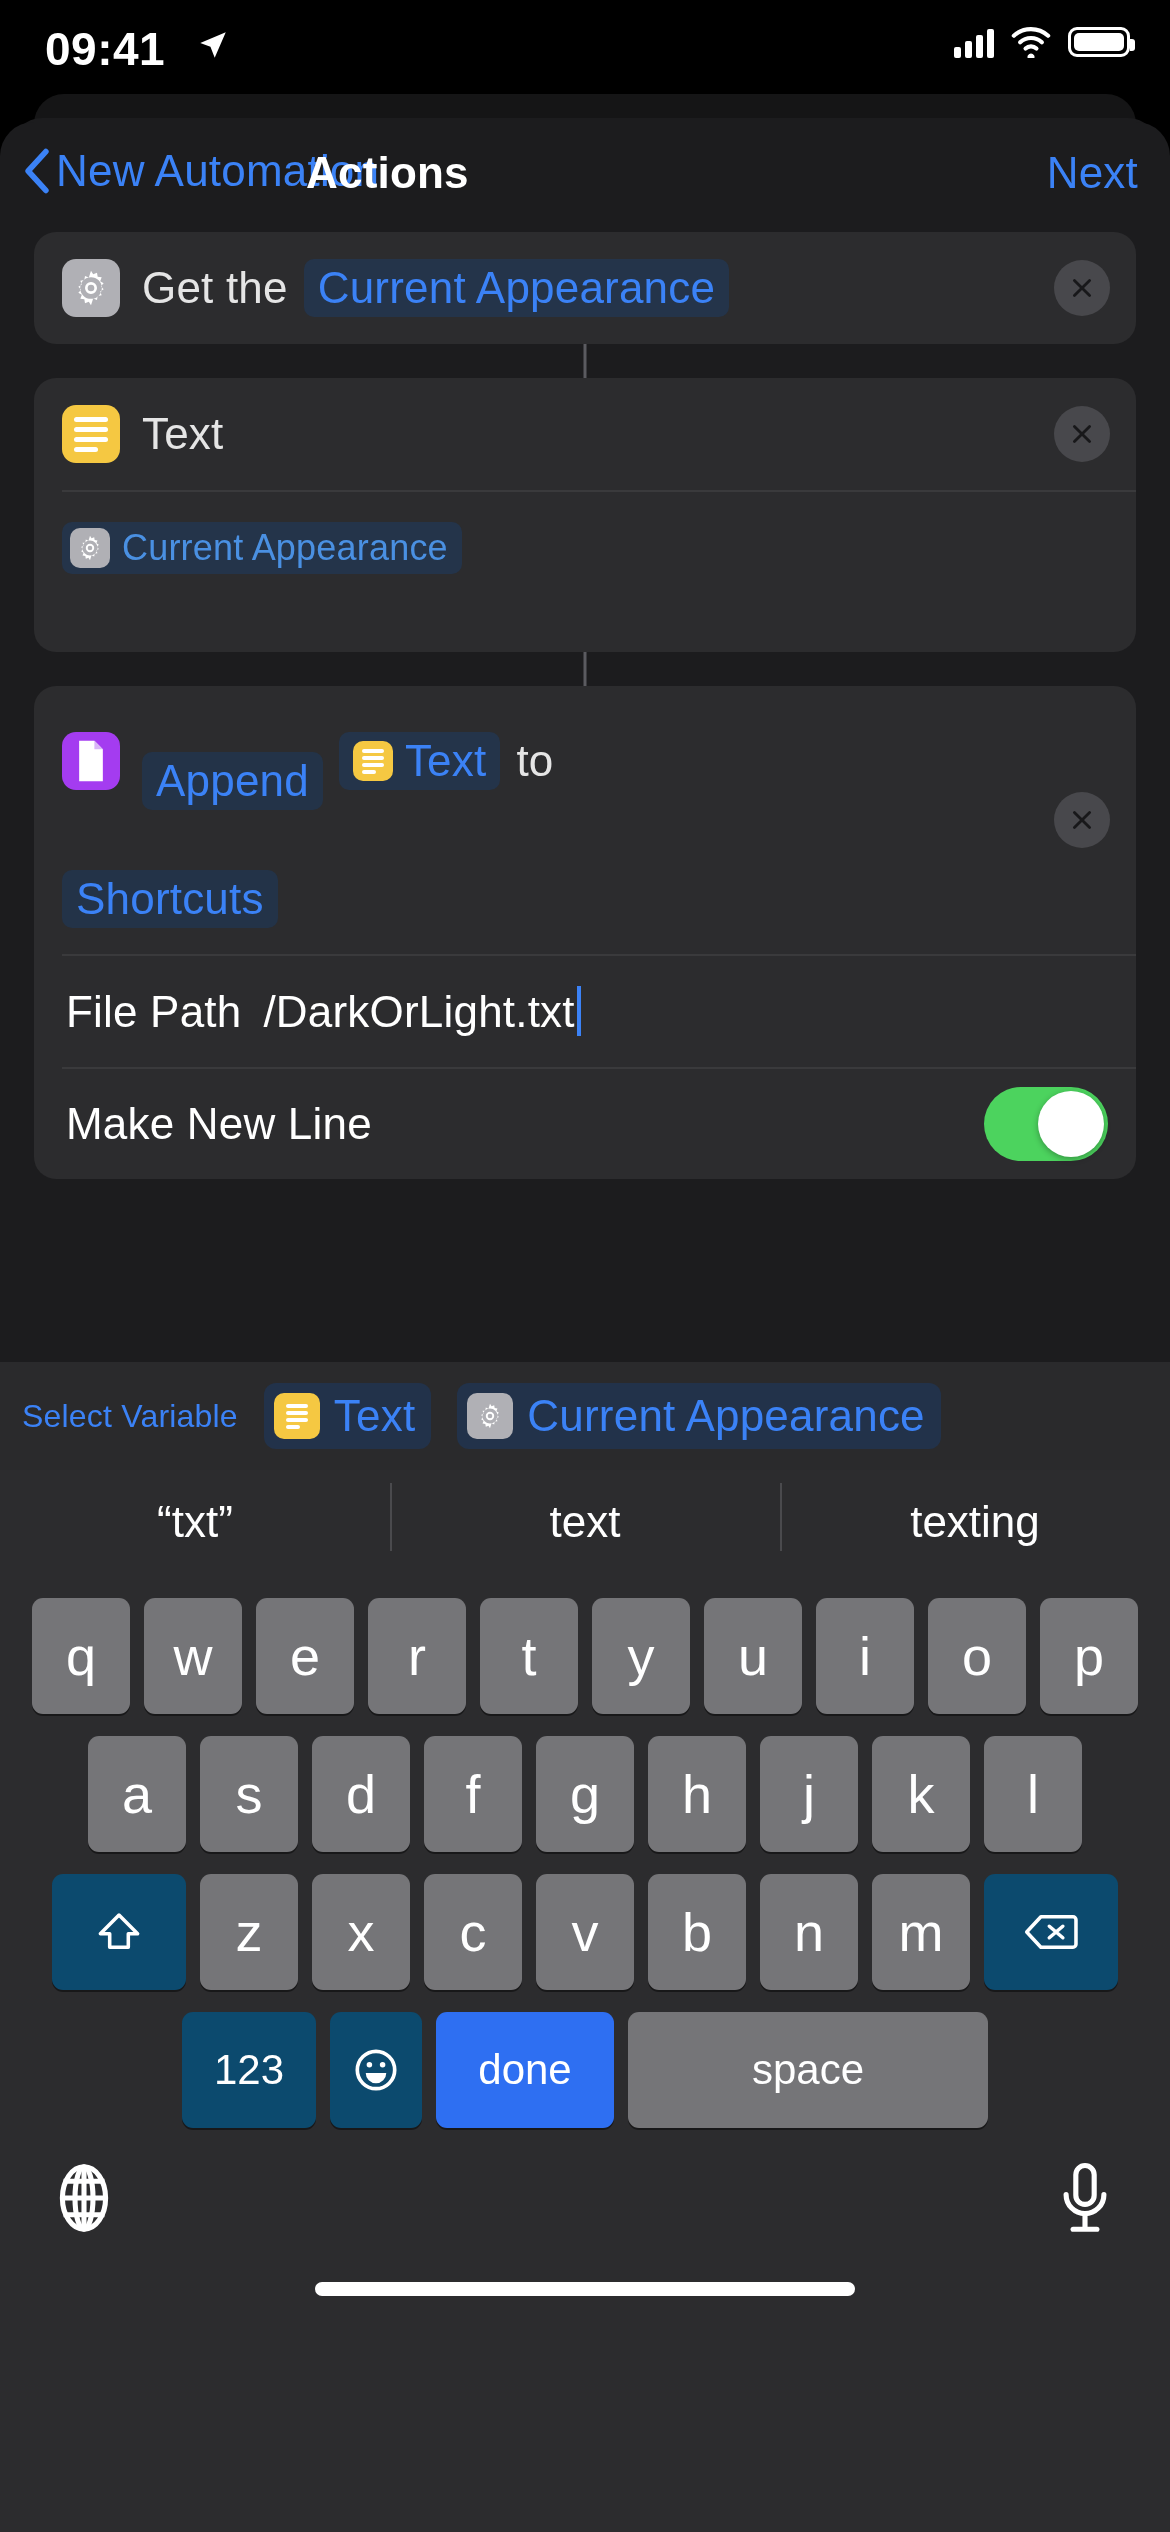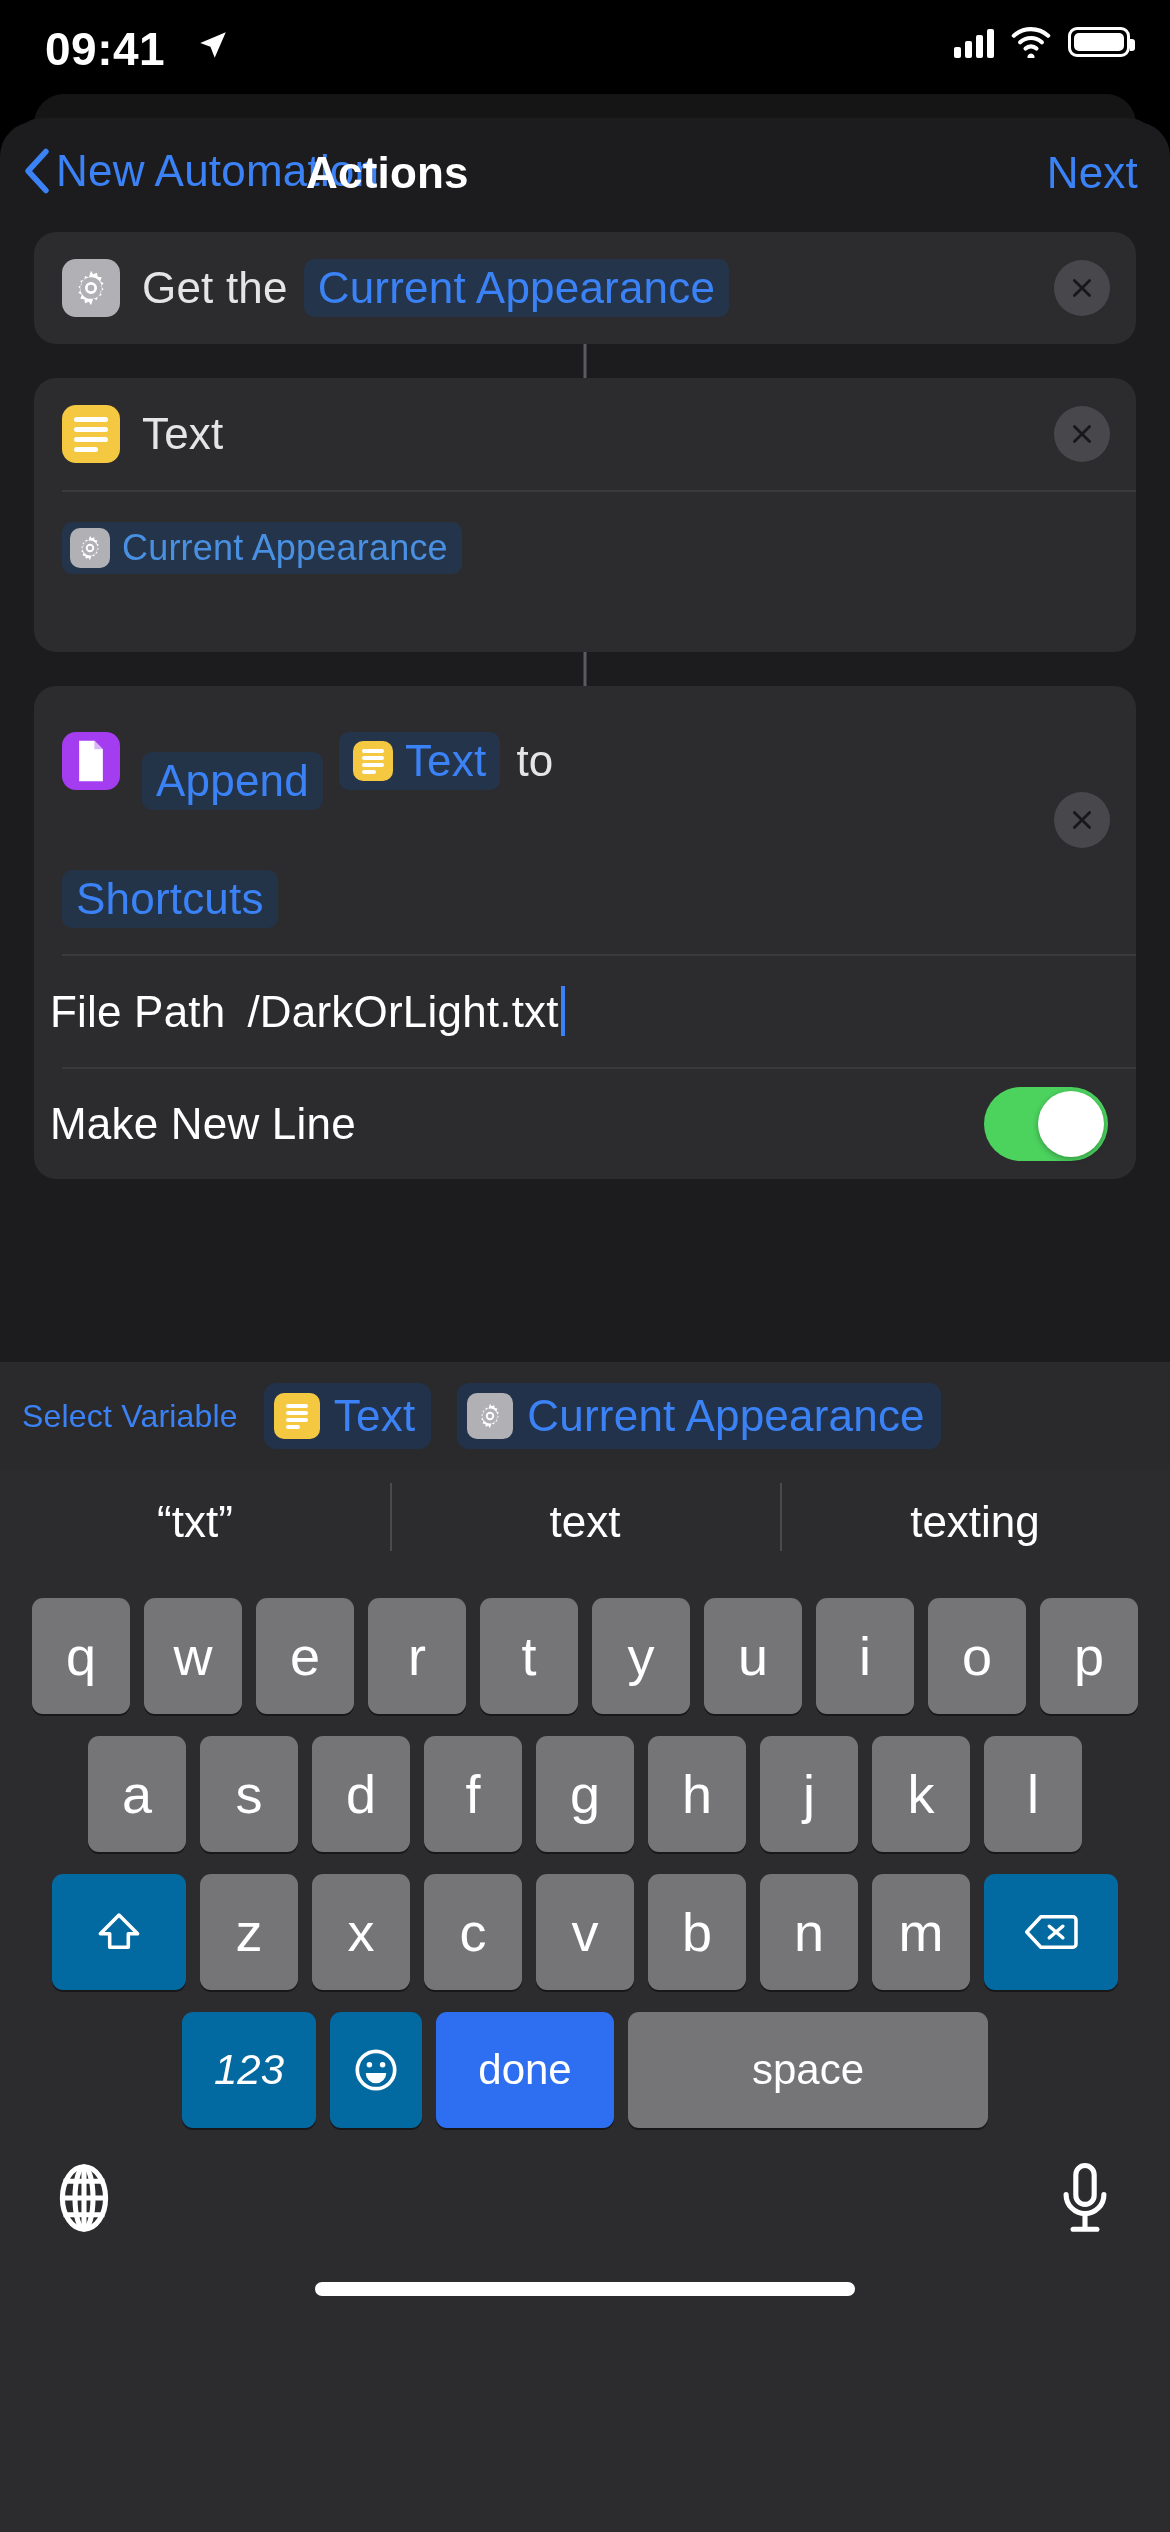--- a/index.html
+++ b/index.html
@@ -82,21 +82,21 @@
     display:flex; align-items:center; justify-content:center; }
   .remove svg { width:26px; height:26px; }
 
   .divider { height:2px; background:#3a3a3c; margin:0 0 0 28px; }
 
   .card-body { padding:30px 28px 34px 28px; min-height:160px; }
   .var-chip { display:inline-flex; align-items:center; background:#24344a; border-radius:10px;
     padding:5px 14px 5px 8px; }
   .var-chip .chip-label { font-size:36px; color:#4a90e2; letter-spacing:0.2px; }
 
-  .row { position:relative; display:flex; align-items:center; padding:30px 16px; min-height:104px; }
+  .row { position:relative; display:flex; align-items:center; padding:30px 32px; min-height:104px; }
   .row-label { font-size:44px; color:#fff; letter-spacing:0.2px; }
   .row-value { font-size:44px; color:#fff; margin-left:22px; letter-spacing:0.2px; position:relative; }
   .caret { display:inline-block; width:4px; height:50px; background:#3b82f6; vertical-align:-9px; margin-left:2px; }
 
   .toggle { position:absolute; right:28px; top:50%; transform:translateY(-50%);
     width:124px; height:74px; border-radius:37px; background:#4cd35e; }
   .toggle i { position:absolute; right:4px; top:4px; width:66px; height:66px; border-radius:50%;
     background:#fff; box-shadow:0 2px 6px rgba(0,0,0,.3); }
 
   
@@ -116,21 +116,21 @@
 
   .krow { display:flex; justify-content:center; align-items:center; }
   .krow.r1 { gap:14px; margin-top:24px; }
   .krow.r2 { gap:14px; margin-top:22px; }
   .krow.r3 { gap:14px; margin-top:22px; }
   .krow.r4 { gap:14px; margin-top:22px; }
 
   .key { background:#757578; border-radius:11px; width:98px; height:116px;
     display:flex; align-items:center; justify-content:center; color:#fff; font-size:54px;
     box-shadow:0 2px 0 rgba(0,0,0,.45); font-weight:400; }
-  .key.dark { background:#0369a1;font-style:italic; }
+  .key.dark { background:#0c4a6e; }
   .key.wide { width:134px; }
   .key.space { width:360px; font-size:42px; }
   .key.done { background:#2e6ff2; width:178px; font-size:42px; }
   .key.num { width:134px; font-size:42px; }
   .key.emoji { width:92px; }
   .key svg { width:54px; height:44px; }
 
   .kbottom { position:relative; height:190px; }
   .globe { position:absolute; left:48px; top:34px; width:72px; height:72px; }
   .mic { position:absolute; right:58px; top:32px; width:54px; height:78px; }

